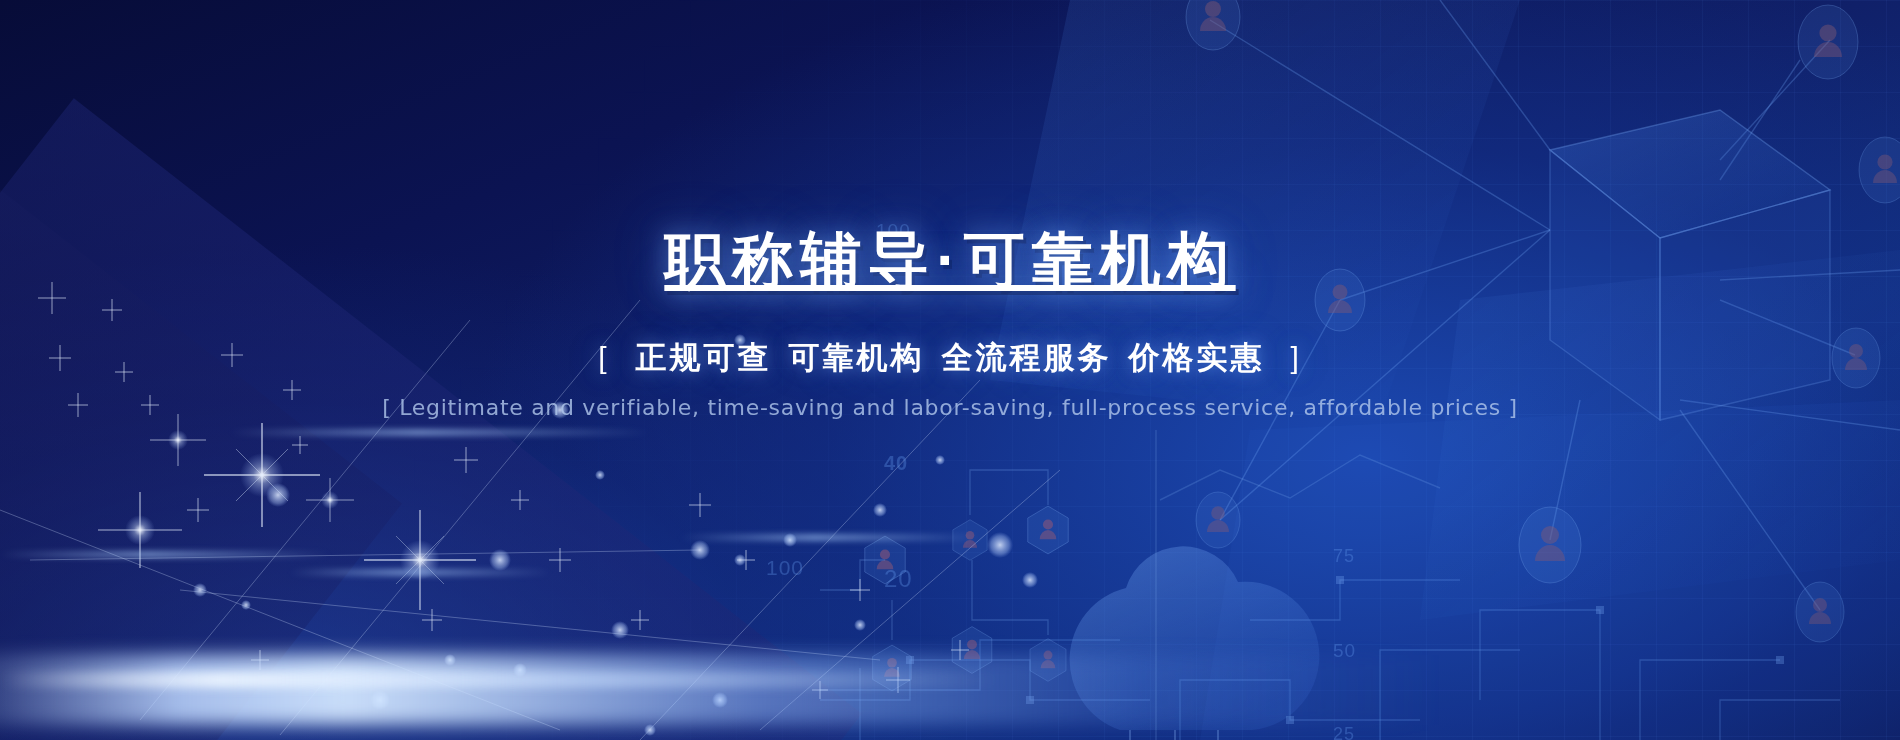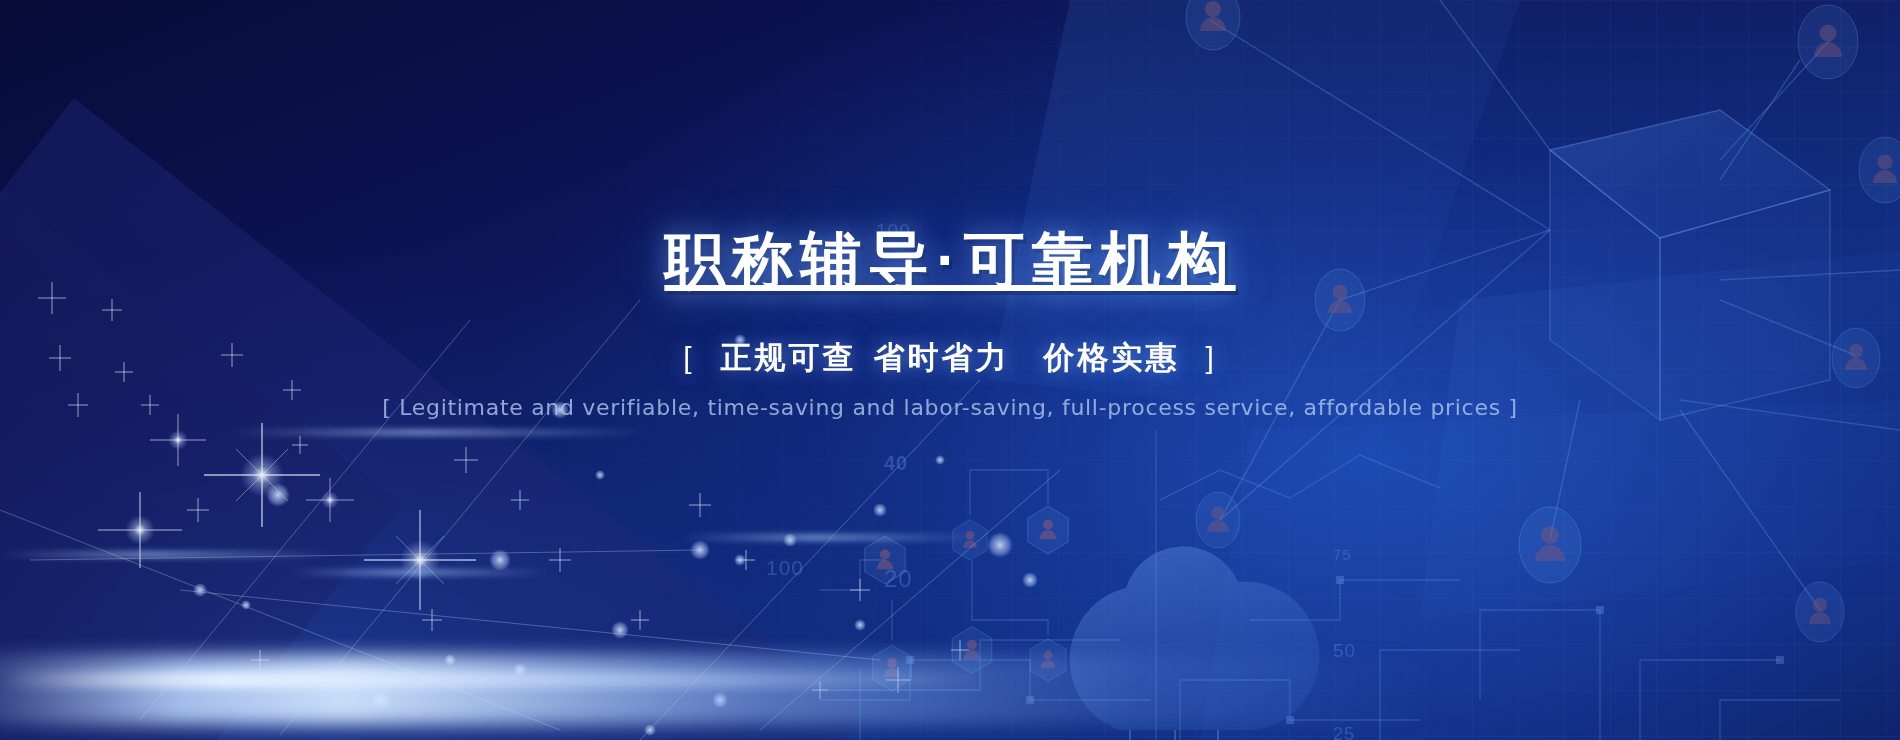--- a/index.html
+++ b/index.html
@@ -394,34 +394,35 @@
   <div class="streak2"></div>
   <div class="streak-sm" style="left:230px; top:430px;"></div>
   <div class="streak-sm" style="left:0px; top:552px; width:330px;"></div>
   <div class="streak-sm" style="left:290px; top:570px; width:260px;"></div>
   <div class="streak-sm" style="left:680px; top:535px; width:300px;"></div>
 
   <div class="axisnum" style="left:876px; top:220px; font-size:19px;">100</div>
   <div class="axisnum" style="left:766px; top:556px; font-size:21px;">100</div>
   <div class="axisnum" style="left:884px; top:452px; font-size:20px;font-weight:bold;">40</div>
   <div class="axisnum" style="left:884px; top:565px; font-size:24px;">20</div>
-  <div class="axisnum" style="left:1333px; top:546px; font-size:15px;">75</div>
+  <div class="axisnum" style="left:1333px; top:546px; font-size:18px;">75</div>
   <div class="axisnum" style="left:1333px; top:640px; font-size:19px;text-align:center;">50</div>
   <div class="axisnum" style="left:1333px; top:724px; font-size:18px;">25</div>
 
   <div class="content">
     <h1 class="title">职称辅导·可靠机构</h1>
 
     <div class="subtitle">
       <span class="brk">[</span>
       <span class="gap"></span>
       <span>正规可查</span>
       <span class="gap-sm"></span>
-      <span>省时省力</span>
+      <span>可靠机构</span>
       <span class="gap-sm"></span>
+      <span>全流程服务</span>
       <span class="gap-sm"></span>
       <span>价格实惠</span>
       <span class="gap"></span>
       <span class="brk">]</span>
     </div>
 
     <div class="tagline">[ Legitimate and verifiable, time-saving and labor-saving, full-process service, affordable prices ]</div>
   </div>
 
 </div>

